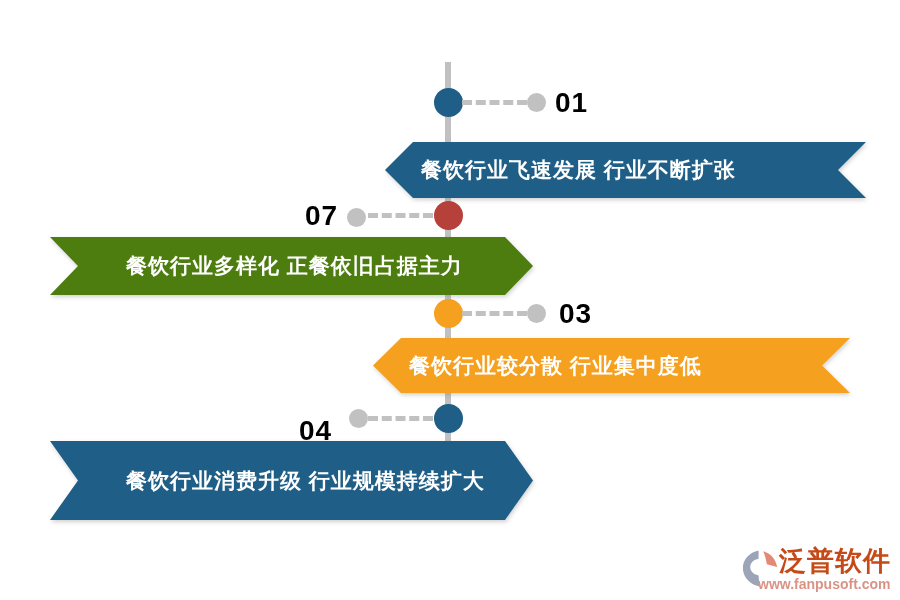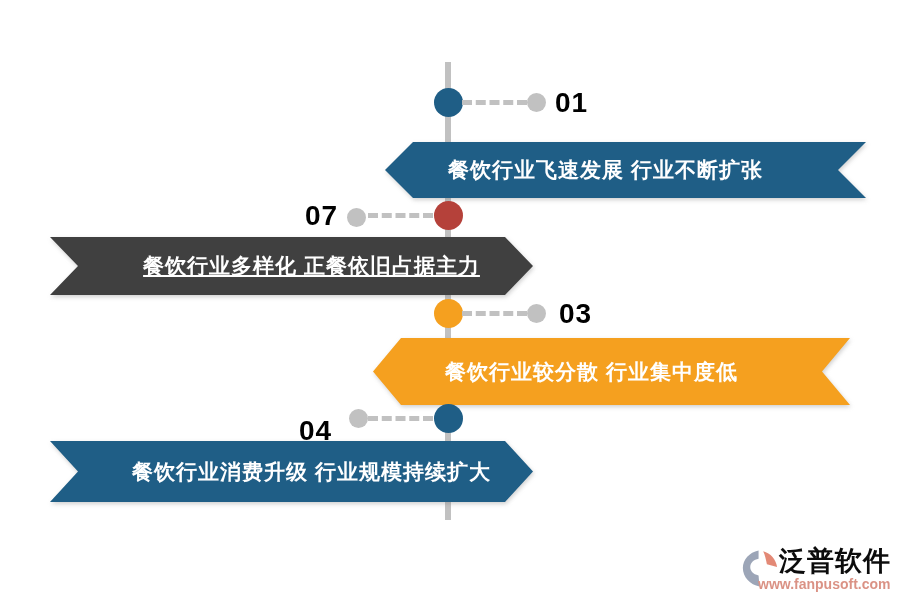--- a/index.html
+++ b/index.html
@@ -24,25 +24,25 @@
   .c3{left:462px;top:311px;}
   .c4{left:368px;top:416px;}
   .num{position:absolute;font-size:28px;font-weight:bold;line-height:1;letter-spacing:1px;}
   .num1{left:555px;top:89px;}
   .num2{left:305px;top:202px;}
   .num3{left:559px;top:300px;}
   .num4{left:299px;top:405px;margin-top:12px;}
   .bwrap{position:absolute;filter:drop-shadow(1px 2px 2px rgba(120,120,120,0.35));}
   .b1{left:385px;top:142px;width:481px;height:56px;}
   .b2{left:50px;top:237px;width:483px;height:58px;}
-  .b3{left:373px;top:338px;width:477px;height:67px;}
-  .b4{left:50px;top:441px;width:483px;height:61px;}
+  .b3{left:373px;top:338px;width:477px;height:55px;}
+  .b4{left:50px;top:441px;width:483px;height:79px;}
   .banner{
     width:100%;height:100%;box-sizing:border-box;
-    display:flex;align-items:center;justify-content:center;
+    display:flex;align-items:center;
     color:#ffffff;font-weight:bold;font-size:21px;letter-spacing:1px;white-space:nowrap;
   }
   
   .tip-left{
     clip-path:polygon(0 50%,28px 0,100% 0,calc(100% - 28px) 50%,100% 100%,28px 100%);
     padding:0 76px 0 36px;
   }
   
   .tip-right{
     clip-path:polygon(0 0,calc(100% - 28px) 0,100% 50%,calc(100% - 28px) 100%,0 100%,28px 50%);
@@ -68,21 +68,21 @@
     <div class="banner tip-left" style="background-color: rgb(31, 94, 134);">
       <span>餐饮行业飞速发展 行业不断扩张</span>
     </div>
   </div>
 
   <div class="num num2" style="color: rgb(0, 0, 0);">07</div>
   <div class="dot d2" style="background-color: rgb(193, 193, 193);"></div>
   <div class="dash c2" style="border-color: rgb(193, 193, 193);"></div>
   <div class="node n2" style="background-color: rgb(181, 65, 58);"></div>
   <div class="bwrap b2">
-    <div class="banner tip-right" style="background-color: #404040; text-decoration: underline;">
+    <div class="banner tip-right" style="background-color: #4d7c0f;">
       <span>餐饮行业多样化 正餐依旧占据主力</span>
     </div>
   </div>
 
   <div class="node n3" style="background-color: rgb(245, 160, 31);"></div>
   <div class="dash c3" style="border-color: rgb(193, 193, 193);"></div>
   <div class="dot d3" style="background-color: rgb(193, 193, 193);"></div>
   <div class="num num3" style="color: rgb(0, 0, 0);">03</div>
   <div class="bwrap b3">
     <div class="banner tip-left" style="background-color: rgb(245, 160, 31);">
@@ -98,17 +98,17 @@
     <div class="banner tip-right" style="background-color: rgb(31, 94, 134);">
       <span>餐饮行业消费升级 行业规模持续扩大</span>
     </div>
   </div>
 
   <div class="watermark">
     <svg class="wm-icon" viewBox="0 0 40 42">
       <path d="M19 2 C9 4 2 12 2 21 C2 31 10 39 20 41 L19 29 C13 28 10 24 10 20 C10 15 14 12 19 11 Z" fill="#97a1b4"></path>
       <path d="M24 3 C32 5 38 12 39 20 L28 17 C27 12 26 7 24 3 Z" fill="#e2836f"></path>
     </svg>
-    <div class="wm-brand" style="color: #000000;">泛普软件</div>
+    <div class="wm-brand" style="color: #c2410c;">泛普软件</div>
     <div class="wm-url" style="color: rgb(217, 141, 127);">www.fanpusoft.com</div>
   </div>
 
 </div>
 
 </body></html>

